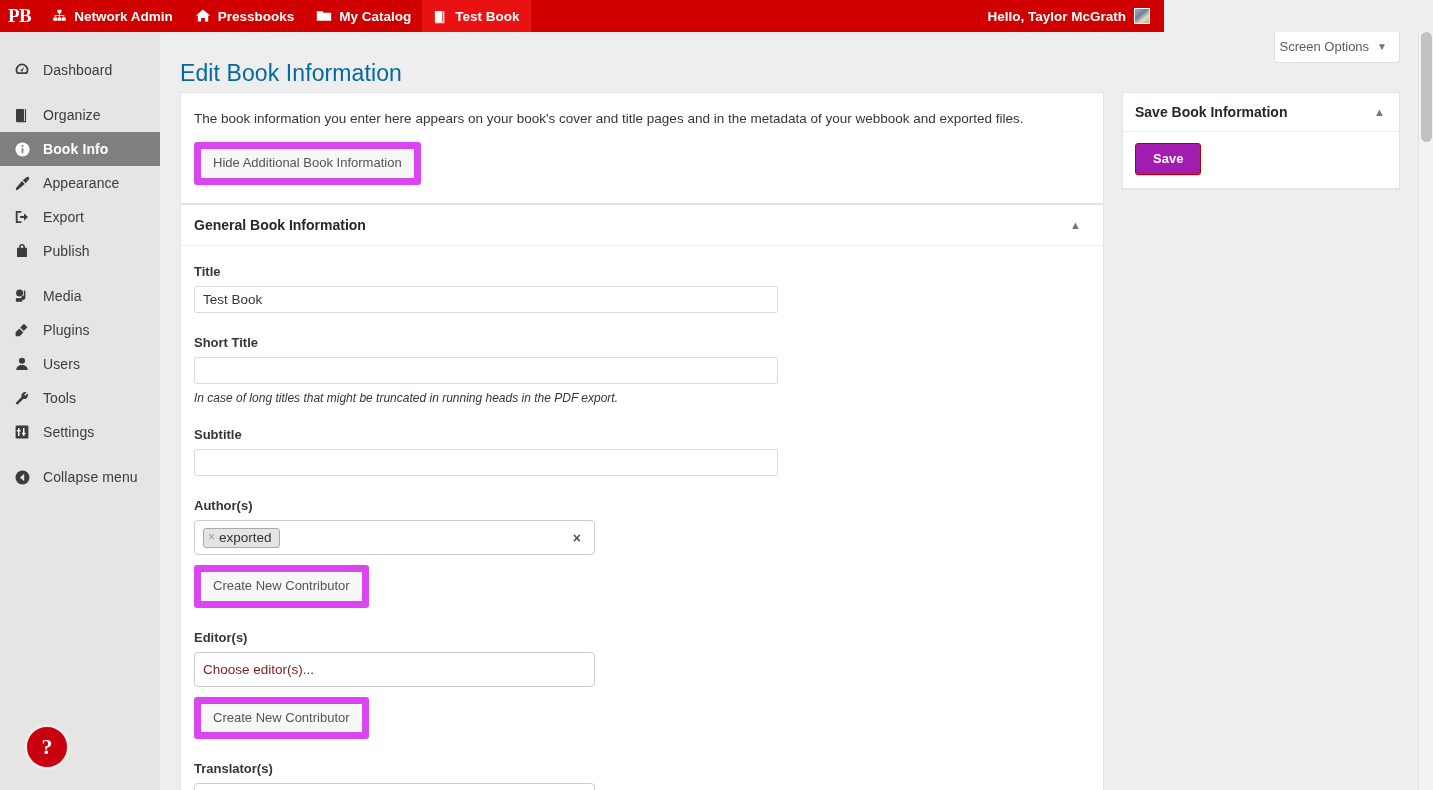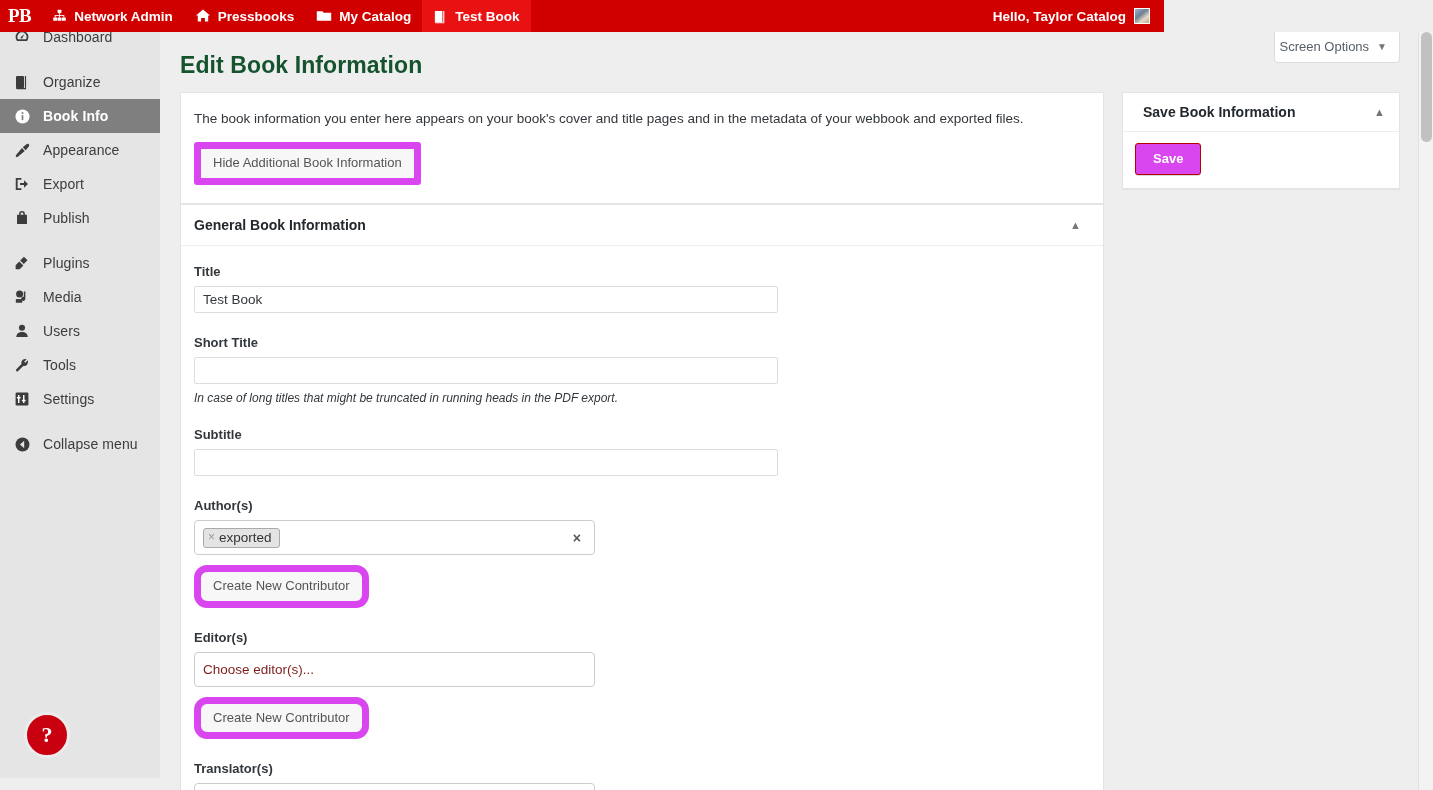--- a/index.html
+++ b/index.html
@@ -51,25 +51,25 @@
     width: 16px; height: 16px;
     background: linear-gradient(140deg,#9fb4c9 0%,#6d8196 40%,#e8d9c4 70%,#b9a68c 100%);
     border: 1px solid #ffffff;
     display: block;
   }
   .ab-icon { display: inline-flex; align-items: center; }
   .ab-icon svg { display: block; }
 
   
   #sidebar {
-    position: absolute; top: 20px; left: 0;
+    position: absolute; top: 32px; left: 0;
     width: 160px; height: 758px;
     background: #e5e5e5;
     z-index: 30;
-    padding-top: 0;
+    padding-top: 21px;
     font-size: 14px;
   }
   .menu-item {
     display: flex; align-items: center;
     gap: 11px;
     height: 34px;
     padding-left: 12px;
     color: #3c3c3c;
     cursor: pointer;
     white-space: nowrap;
@@ -115,23 +115,23 @@
     padding: 7px 12px 8px 4px;
     font-size: 13px;
     color: #555d66;
     cursor: pointer;
     display: flex; align-items: center; gap: 8px;
     z-index: 20;
   }
   #screen-options .caret { font-size: 10px; color: #72777c; }
 
   #page-title {
-    position: absolute; left: 20px; top: 5px;
-    font-size: 23px; font-weight: bold;
-    color: #14532d;
+    position: absolute; left: 20px; top: 13px;
+    font-size: 23px; font-weight: normal;
+    color: #0369a1;
     letter-spacing: .1px;
   }
 
   .panel {
     background: #ffffff;
     border: 1px solid #e2e4e7;
     box-shadow: 0 1px 1px rgba(0,0,0,.04);
   }
 
   #infobox {
@@ -222,33 +222,33 @@
     color: #333333;
     gap: 4px;
   }
   .tag .tag-x { color: #999999; font-size: 12px; cursor: pointer; }
   .select2 .clear-x {
     position: absolute; right: 13px; top: 50%;
     transform: translateY(-50%);
     color: #555555; font-size: 14px; font-weight: bold;
     cursor: pointer;
   }
-  .mt10 { margin-top: 10px; border-radius: 13px; }
+  .mt10 { margin-top: 10px; }
 
   
   #sidecol { position: absolute; right: 18px; top: 60px; width: 278px; }
   .side-panel-head {
     display: flex; align-items: center; justify-content: space-between;
-    padding: 11px 14px 11px 20px;
+    padding: 11px 14px 11px 12px;
     border-bottom: 1px solid #eeeeee;
   }
   .side-panel-head h2 { margin: 0; font-size: 14px; font-weight: bold; color: #23282d; }
   .side-panel-body { padding: 11px 12px 13px 12px; }
   .btn-primary {
-    background: #d946ef;
+    background: #a21caf;
     border: 1px solid #b30000;
     border-radius: 3px;
     color: #ffffff;
     font-weight: bold;
     font-size: 13px;
     padding: 7px 17px 8px;
     cursor: pointer;
     font-family: "Liberation Sans", sans-serif;
     box-shadow: 0 1px 0 rgba(0,0,0,.15);
   }
@@ -317,21 +317,21 @@
         <rect x="13.6" y="2.5" width="1.5" height="15" rx="0.5"></rect>
         <path d="M2.5 17.5h12.6v1.6H4.2a1.7 1.7 0 01-1.7-1.6z"></path>
       </svg>
     </span>
     <span>Test Book</span>
   </div>
 
   <div class="ab-spacer"></div>
 
   <div class="ab-right">
-    <span>Hello, Taylor Catalog</span>
+    <span>Hello, Taylor McGrath</span>
     <span class="avatar"></span>
   </div>
 </div>
 
 <div id="sidebar">
 
   <div class="menu-item">
     <span class="mi-icon">
       <svg width="16" height="16" viewBox="0 0 20 20" fill="#3c3c3c">
         <path d="M10 2a8 8 0 00-8 8 8 8 0 001.7 4.9h12.6A8 8 0 0018 10a8 8 0 00-8-8zm0 2.2a5.8 5.8 0 015.8 5.8c0 1-.3 2-.8 2.8H5c-.5-.8-.8-1.8-.8-2.8A5.8 5.8 0 0110 4.2z"></path>
@@ -393,36 +393,36 @@
       </svg>
     </span>
     <span class="mi-label">Publish</span>
   </div>
 
   <div class="menu-sep"></div>
 
   <div class="menu-item">
     <span class="mi-icon">
       <svg width="16" height="16" viewBox="0 0 20 20" fill="#3c3c3c">
-        <path d="M12.4 2.1l-4.7 4.7 4.5 4.5 4.7-4.7z"></path>
-        <path d="M6.6 8.1L2 12.8l.1 5.1 5-.1 4.6-4.6z"></path>
-      </svg>
-    </span>
-    <span class="mi-label">Plugins</span>
-  </div>
-
-  <div class="menu-item">
-    <span class="mi-icon">
-      <svg width="16" height="16" viewBox="0 0 20 20" fill="#3c3c3c">
         <circle cx="7" cy="6.2" r="4.4"></circle>
         <path d="M12.3 3.2h1.9v9.1a2.6 2.6 0 11-1.9-2.5z"></path>
         <path d="M2.3 12.6h8v4.6h-8z"></path>
       </svg>
     </span>
     <span class="mi-label">Media</span>
+  </div>
+
+  <div class="menu-item">
+    <span class="mi-icon">
+      <svg width="16" height="16" viewBox="0 0 20 20" fill="#3c3c3c">
+        <path d="M12.4 2.1l-4.7 4.7 4.5 4.5 4.7-4.7z"></path>
+        <path d="M6.6 8.1L2 12.8l.1 5.1 5-.1 4.6-4.6z"></path>
+      </svg>
+    </span>
+    <span class="mi-label">Plugins</span>
   </div>
 
   <div class="menu-item">
     <span class="mi-icon">
       <svg width="16" height="16" viewBox="0 0 20 20" fill="#3c3c3c">
         <circle cx="10" cy="6" r="3.8"></circle>
         <path d="M2.8 17.6c0-4 3.2-6.3 7.2-6.3s7.2 2.3 7.2 6.3z"></path>
       </svg>
     </span>
     <span class="mi-label">Users</span>

